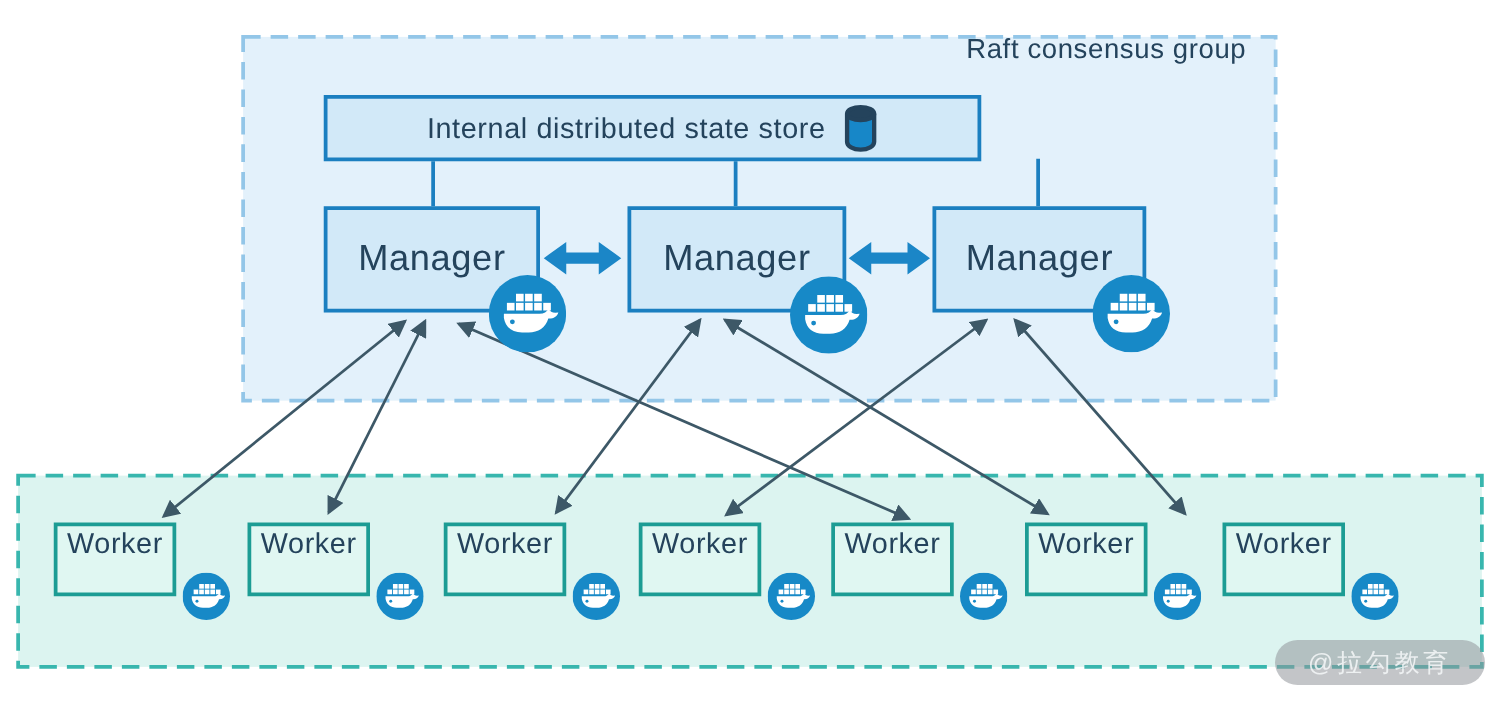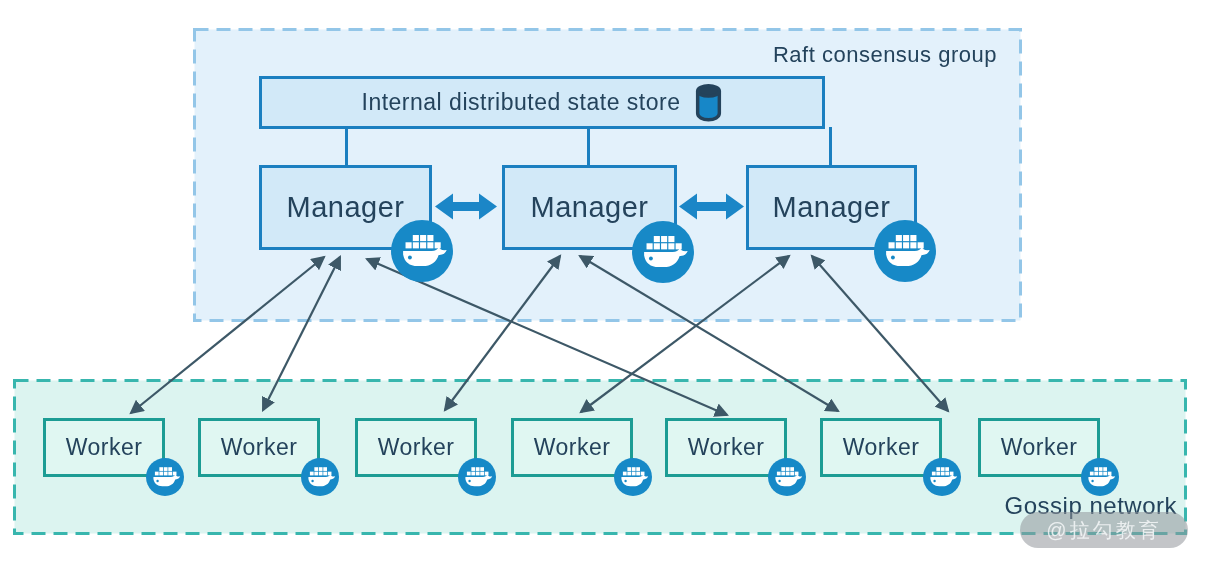--- a/index.html
+++ b/index.html
@@ -11,31 +11,31 @@
   .stage svg.layer{position:absolute;left:0;top:0;pointer-events:none;}
   #bg-layer{z-index:0;}
   #arrow-layer{z-index:3;}
   .abs{position:absolute;box-sizing:border-box;}
   .node{
     background:var(--node_fill,#D2E9F8);
     border:3.5px solid var(--node_border,#1B7FC0);
     display:flex;align-items:center;justify-content:center;
     z-index:2;
   }
-  .store-box{left:259px;top:76px;width:566px;height:53px;gap:13px;border-width:3px;}
+  .store-box{left:259px;top:76px;width:526px;height:53px;gap:13px;border-width:3px;}
   .store-label{font-size:23px;letter-spacing:.5px;}
   .manager-box{top:165px;height:85px;text-align:center;}
   .manager-label{font-size:29px;letter-spacing:.5px;}
   .connector{width:3.5px;top:127px;height:39px;background:var(--node_border,#1B7FC0);z-index:1;}
-  .raft-label{right:210px;top:42px;font-size:22px;letter-spacing:.5px;z-index:2;}
+  .raft-label{right:210px;top:26px;font-size:22px;letter-spacing:.5px;z-index:2;}
   .worker-box{
-    top:418px;height:59px;width:122px;
+    top:418px;height:59px;width:98px;
     background:var(--worker_fill,#E0F7F2);
     border:3.5px solid var(--worker_border,#1C9C94);
-    display:flex;align-items:center;justify-content:center;z-index:2;
+    display:flex;align-items:flex-start;justify-content:center;z-index:2;
   }
   .worker-label{font-size:23px;letter-spacing:.5px;}
   .gossip-label{right:30px;top:492px;font-size:24px;letter-spacing:.5px;z-index:2;}
   .whale{z-index:4;}
   .whale-lg{width:62px;height:62px;}
   .whale-sm{width:38px;height:38px;}
   .watermark{
     left:1020px;top:512px;width:168px;height:36px;border-radius:18px;
     background:rgba(145,150,155,.55);z-index:5;
     display:flex;align-items:center;justify-content:center;
@@ -74,21 +74,20 @@
       </symbol>
     </defs>
   </svg>
 
   <svg id="bg-layer" class="layer" width="1207" height="566">
     <rect class="dash-raft" x="194.5" y="29.5" width="826" height="291" stroke-width="3" stroke-dasharray="14 8"></rect>
     <rect class="dash-gossip" x="14.5" y="380.5" width="1171" height="153" stroke-width="3" stroke-dasharray="14 8"></rect>
   </svg>
 
   <div class="abs raft-label">Raft consensus group</div>
-  <div class="abs gossip-label">Gossip network</div>
 
   <div class="abs node store-box">
     <span class="store-label">Internal distributed state store</span>
     <svg width="29" height="39" viewBox="0 0 30 40">
       <path class="db-body" d="M3.8 8 v23.2 c0 3.8 5 6.6 11.2 6.6 s11.2 -2.8 11.2 -6.6 V8" stroke-width="3.6"></path>
       <ellipse class="db-top" cx="15" cy="8" rx="11.2" ry="5.4" stroke-width="3.6"></ellipse>
     </svg>
   </div>
 
   <div class="abs connector" style="left:344.5px"></div>

